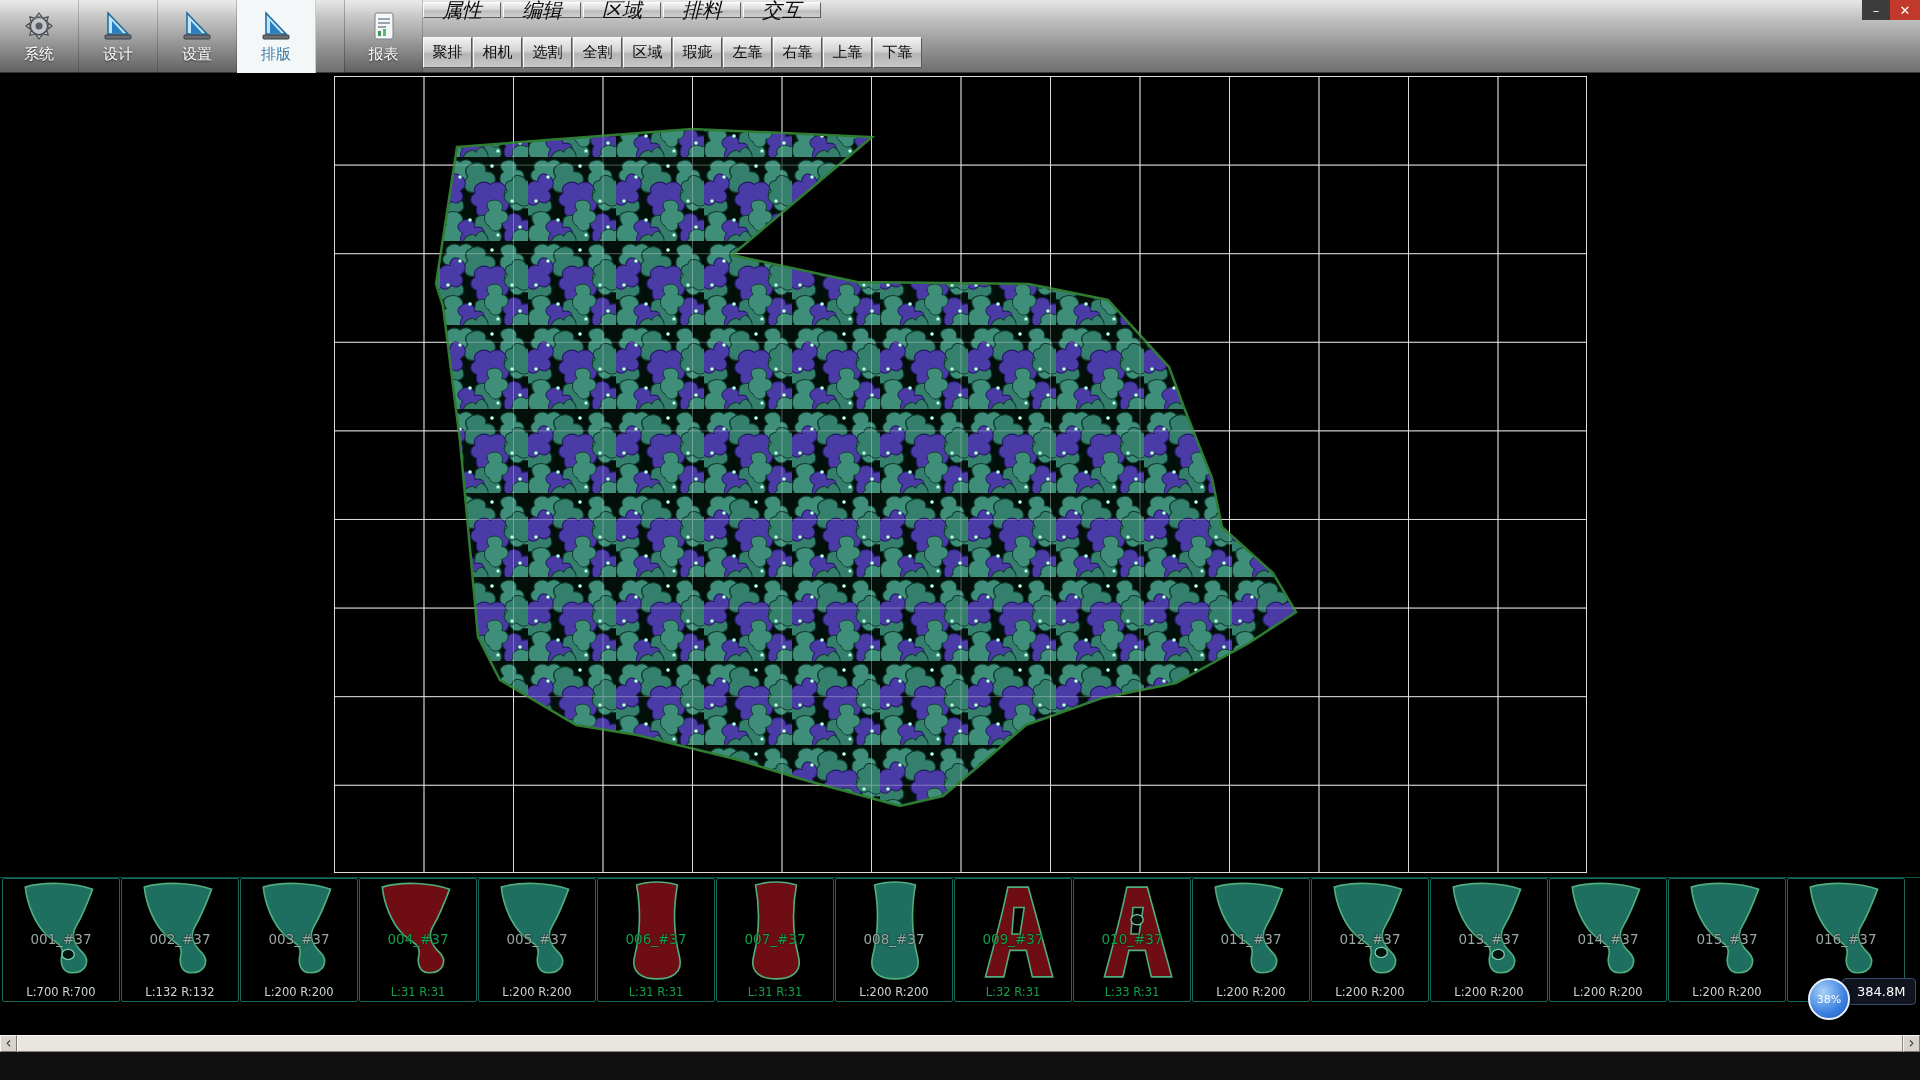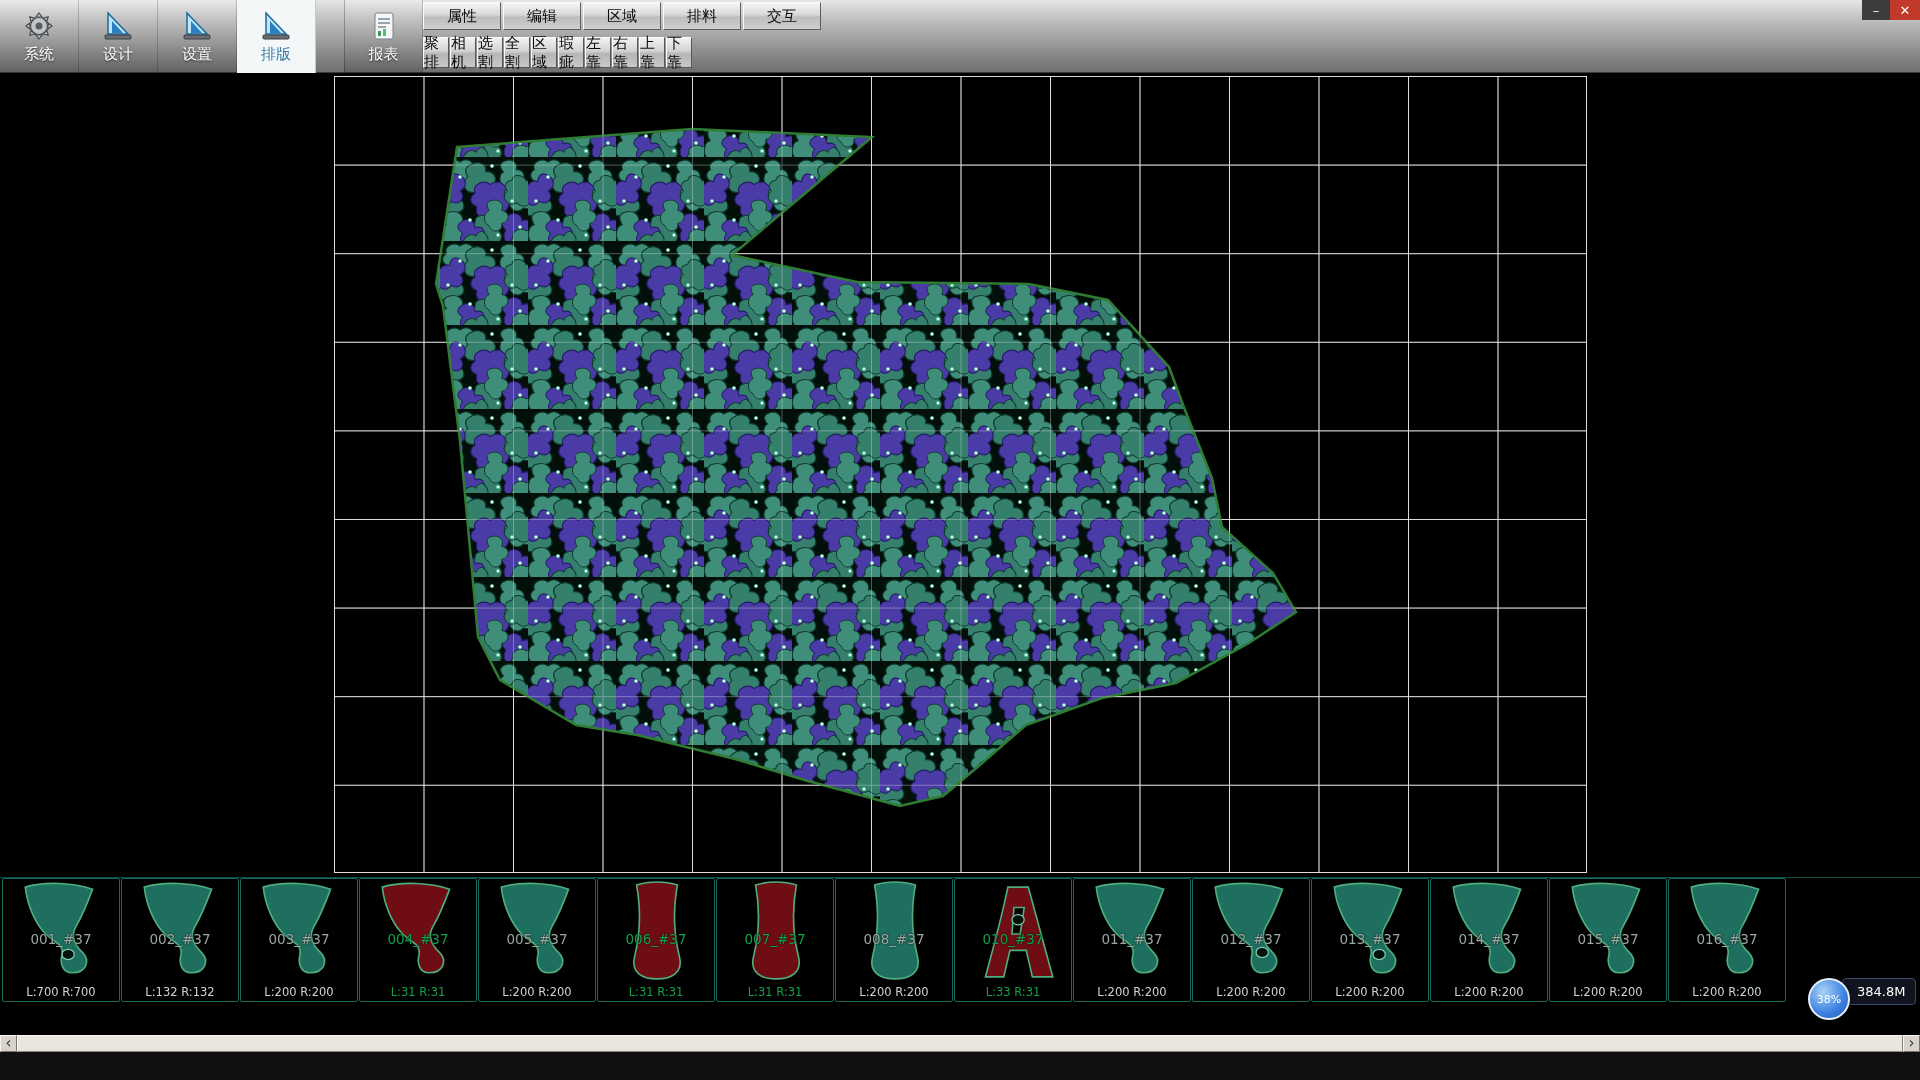--- a/index.html
+++ b/index.html
@@ -13,26 +13,26 @@
             border-bottom:1px solid #3a3a3a; }
   .big-buttons { position:absolute; left:0; top:0; height:87px; display:flex; }
   .bigbtn { width:79px; height:73px; display:flex; flex-direction:column; align-items:center;
             justify-content:center; gap:3px; color:#fff; font-size:15px;
             text-shadow:0 1px 2px rgba(0,0,0,.65); border-right:1px solid rgba(0,0,0,.18);
             background:linear-gradient(180deg,rgba(255,255,255,.18),rgba(0,0,0,.12)); cursor:default; }
   .bigbtn.selected { background:#f4f7f8; color:#3a7ca8; text-shadow:none; }
   .bigbtn.gapped { margin-left:28px; border-left:1px solid rgba(0,0,0,.25); }
   .bicon { width:32px; height:32px; display:block; }
   .menu-row1 { position:absolute; left:423px; top:2px; display:flex; gap:2px; }
-  .mbtn { min-width:78px; height:28px; display:flex; align-items:center; justify-content:center;
-          font-size:15px; color:#0a0a0a;
+  .mbtn { min-width:78px; height:16px; display:flex; align-items:center; justify-content:center;
+          font-size:20px; color:#0a0a0a;
           background:linear-gradient(180deg,#f6f6f6,#d8d8d8 45%,#bdbdbd 55%,#cfcfcf);
-          border:1px solid; border-color:#fbfbfb #5f5f5f #5f5f5f #fbfbfb; cursor:default; }
+          border:1px solid; border-color:#fbfbfb #5f5f5f #5f5f5f #fbfbfb; cursor:default;font-style:italic; }
   .menu-row2 { position:absolute; left:423px; top:37px; display:flex; gap:1px; }
-  .tbtn { width:26px; height:31px; display:flex; align-items:center; justify-content:center;
+  .tbtn { width:49px; height:31px; display:flex; align-items:center; justify-content:center;
           font-size:15px; color:#0a0a0a;
           background:linear-gradient(180deg,#f2f2f2,#d2d2d2 45%,#b5b5b5 55%,#c8c8c8);
           border:1px solid; border-color:#fafafa #585858 #585858 #fafafa; cursor:default; }
   .win-controls { position:absolute; right:0; top:0; display:flex; }
   .win-btn { width:28px; height:20px; display:flex; align-items:center; justify-content:center;
              color:#fff; font-size:13px; cursor:default; }
   .win-btn.min { background:#3c3c3c; }
   .win-btn.close { background:#c0392b; width:30px; }
 
   
@@ -246,20 +246,27 @@
       <div class="tcell">
         <svg viewBox="0 0 100 100">
           <path d="M30 4 C42 0 58 0 70 4 C66 26 66 50 72 74 C76 90 64 96 50 96 C36 96 24 90 28 74 C34 50 34 26 30 4 Z" fill="#1e6f60" stroke="#4fae7c" stroke-width="1.6" fill-rule="evenodd"></path>
         </svg>
         <div class="tlabel" style="color:#9aa8a2">008_#37</div>
         <div class="tcounts" style="color:#ccd6d0">L:200 R:200</div>
       </div>
       <div class="tcell">
         <svg viewBox="0 0 100 100">
           <path d="M22 94 C30 64 38 36 44 6 L64 6 C72 36 80 64 88 94 L68 94 C66 85 64 77 62 68 L46 68 C44 77 42 85 40 94 Z M50 26 L60 26 L56 52 L48 52 Z" fill="#6e0e14" stroke="#4fae7c" stroke-width="1.6" fill-rule="evenodd"></path>
+        </svg>
+        <div class="tlabel" style="color:#12a14a">009_#37</div>
+        <div class="tcounts" style="color:#12a14a">L:32 R:31</div>
+      </div>
+      <div class="tcell">
+        <svg viewBox="0 0 100 100">
+          <path d="M22 94 C30 64 38 36 44 6 L64 6 C72 36 80 64 88 94 L68 94 C66 85 64 77 62 68 L46 68 C44 77 42 85 40 94 Z M50 26 L60 26 L56 52 L48 52 Z" fill="#6e0e14" stroke="#4fae7c" stroke-width="1.6" fill-rule="evenodd"></path>
           <ellipse cx="54" cy="38" rx="6" ry="5" fill="#04120c" stroke="#7fd0b0" stroke-width="1.2"></ellipse>
         </svg>
         <div class="tlabel" style="color:#12a14a">010_#37</div>
         <div class="tcounts" style="color:#12a14a">L:33 R:31</div>
       </div>
       <div class="tcell">
         <svg viewBox="0 0 100 100">
           <path d="M14 6 C34 0 62 2 80 8 C74 24 70 34 64 44 C58 54 62 62 70 70 C78 78 74 90 60 90 C50 90 48 80 50 72 C52 62 42 60 34 52 C24 42 16 24 14 6 Z" fill="#1e6f60" stroke="#4fae7c" stroke-width="1.6" fill-rule="evenodd"></path>
         </svg>
         <div class="tlabel" style="color:#9aa8a2">011_#37</div>

